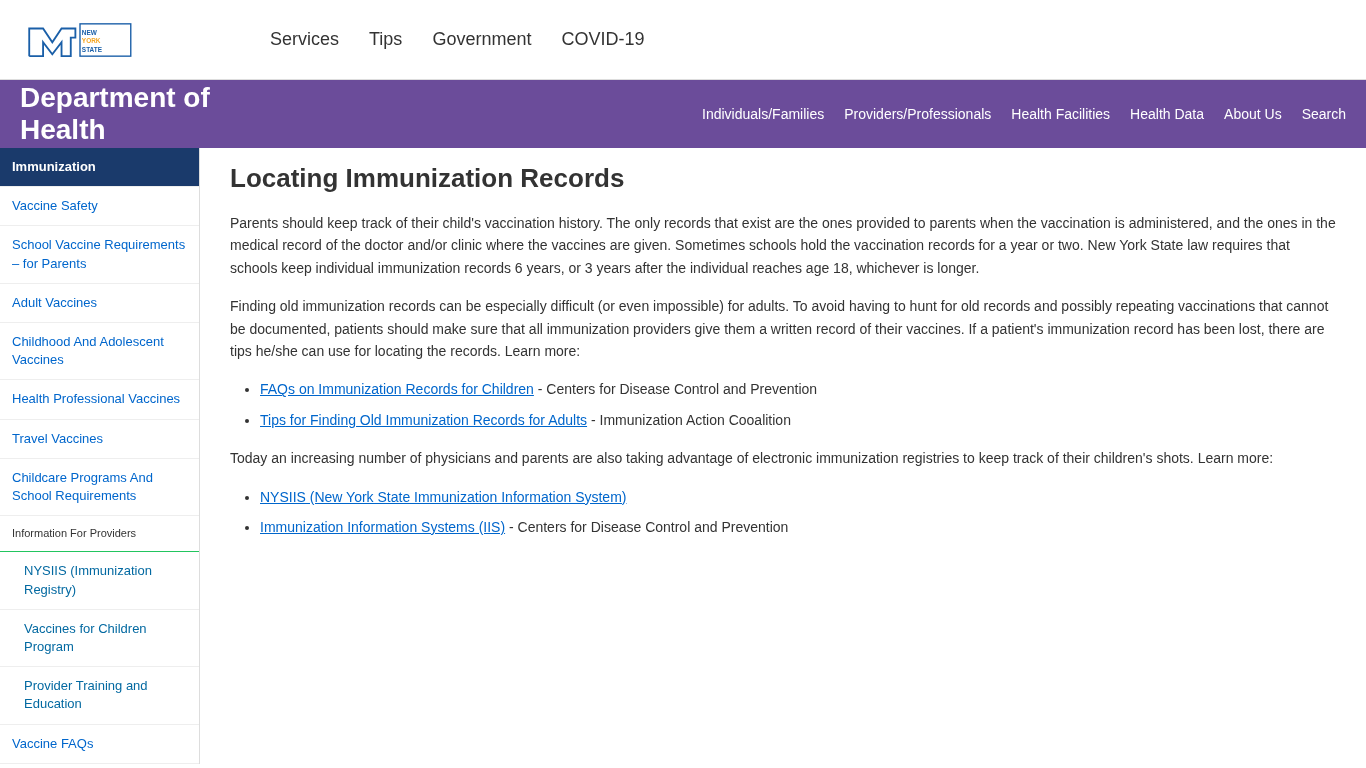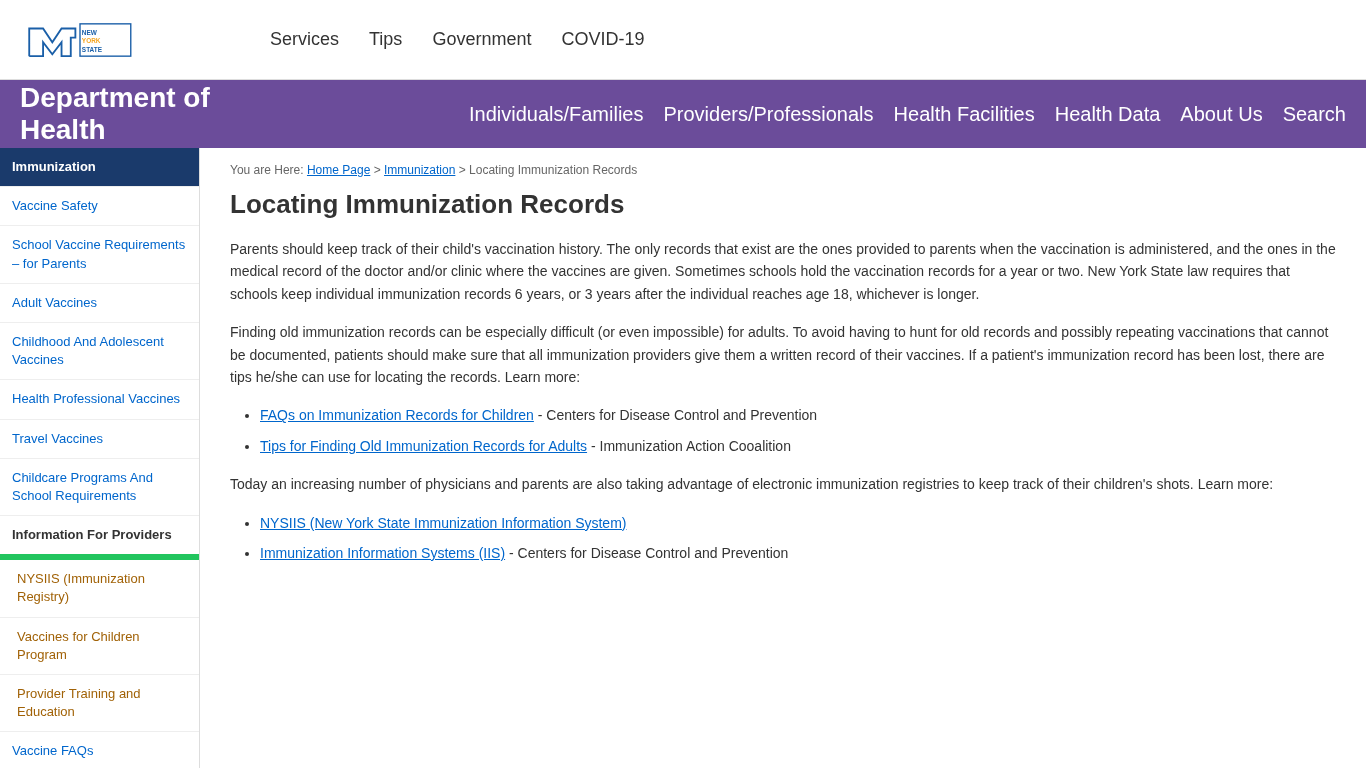--- a/index.html
+++ b/index.html
@@ -54,21 +54,21 @@
     }
     #dept-nav {
       display: flex;
       gap: 20px;
       flex: 1;
       justify-content: flex-end;
       align-items: center;
     }
     .dept-nav-link {
       color: #fff;
-      font-size: 20px;
+      font-size: 14px;
       text-decoration: none;
       cursor: pointer;
       white-space: nowrap;
     }
 
     
     #main-layout {
       display: flex;
       width: 1366px;
       min-height: 600px;
@@ -90,32 +90,31 @@
       border-bottom: 1px solid #eee;
       cursor: pointer;
       line-height: 1.4;
     }
     .sidebar-item.active {
       background: #1a3a6b;
       color: #fff;
       font-weight: bold;
     }
     .sidebar-item.sub {
-      padding-left: 17px;
-      color: #a16207;
+      padding-left: 24px;
+      color: #0369a1;
     }
     .sidebar-section-header {
       display: block;
       padding: 10px 12px;
-      font-size: 13px;
-      color: #333;
-      border-bottom: 6px solid #22c55e;
+      font-size: 11px;
+      color: #333;
+      border-bottom: 1px solid #22c55e;
       cursor: pointer;
       line-height: 1.4;
-      font-weight: bold;
     }
 
     
     #content {
       flex: 1;
       padding: 15px 30px 30px 30px;
       max-width: 1166px;
     }
     #breadcrumb {
       font-size: 12px;
@@ -205,28 +204,20 @@
     <span class="sidebar-section-header">Information For Providers</span>
     <a class="sidebar-item sub">NYSIIS (Immunization Registry)</a>
     <a class="sidebar-item sub">Vaccines for Children Program</a>
     <a class="sidebar-item sub">Provider Training and Education</a>
     <a class="sidebar-item">Vaccine FAQs</a>
 
   </nav>
 
   <div id="content">
 
-    <div id="breadcrumb">
-      <span>You are Here: </span>
-      <a style="color: rgb(0, 102, 204); text-decoration: underline; cursor: pointer;">Home Page</a>
-      <span> &gt; </span>
-      <a style="color: rgb(0, 102, 204); text-decoration: underline; cursor: pointer;">Immunization</a>
-      <span> &gt; </span>
-      <span>Locating Immunization Records</span>
-    </div>
 
     <h1 id="page-title">Locating Immunization Records</h1>
 
     <p class="content-para">Parents should keep track of their child's vaccination history. The only records that exist are the ones provided to parents when the vaccination is administered, and the ones in the medical record of the doctor and/or clinic where the vaccines are given. Sometimes schools hold the vaccination records for a year or two. New York State law requires that schools keep individual immunization records 6 years, or 3 years after the individual reaches age 18, whichever is longer.</p>
 
     <p class="content-para">Finding old immunization records can be especially difficult (or even impossible) for adults. To avoid having to hunt for old records and possibly repeating vaccinations that cannot be documented, patients should make sure that all immunization providers give them a written record of their vaccines. If a patient's immunization record has been lost, there are tips he/she can use for locating the records. Learn more:</p>
 
     <ul class="content-list">
       <li>
         <a style="color: rgb(0, 102, 204); text-decoration: underline; cursor: pointer;">FAQs on Immunization Records for Children</a>

